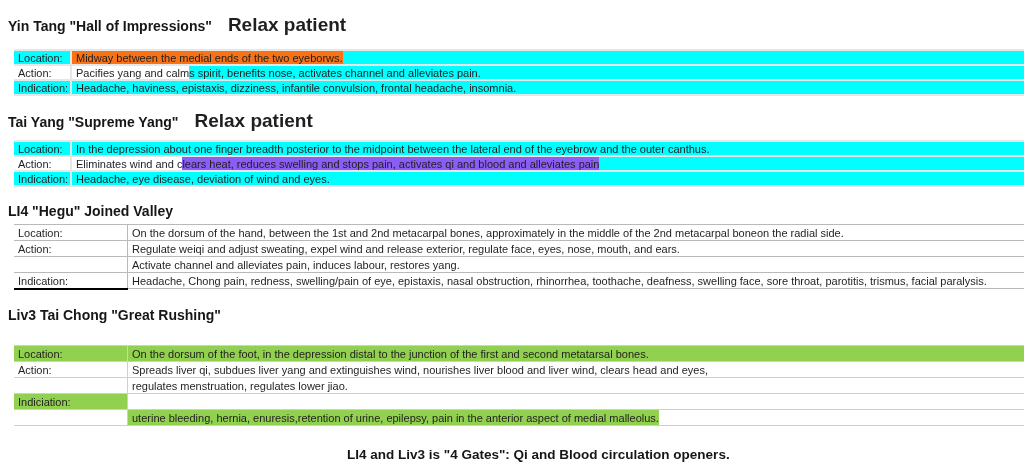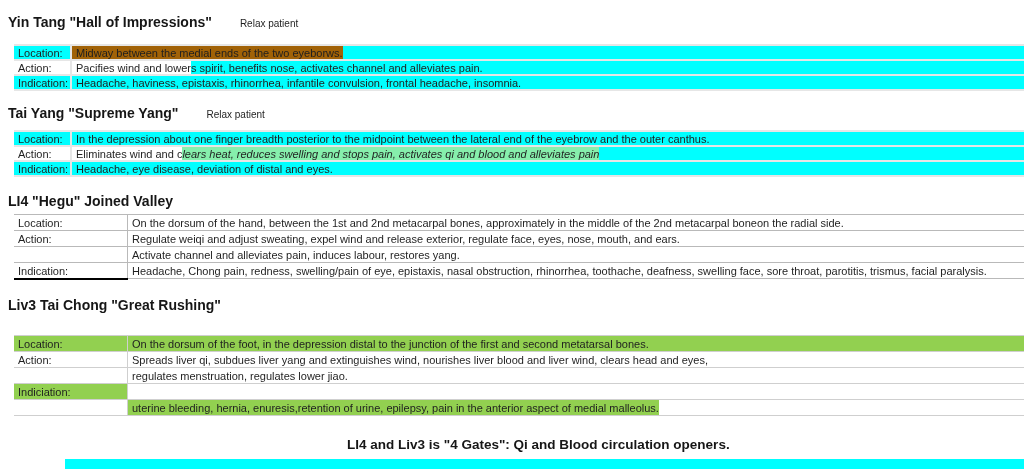--- a/index.html
+++ b/index.html
@@ -6,21 +6,21 @@
   body{
     width:1024px;height:469px;overflow:hidden;background:#ffffff;
     font-family:"Liberation Sans","DejaVu Sans",sans-serif;
     color:#1f1f1f;font-size:11px;
   }
   .doc{position:relative;width:1024px;height:469px;}
   .sec-title{
     font-weight:bold;font-size:14px;line-height:17px;margin-left:8px;
     color:#161616;white-space:nowrap;
   }
-  .sec-subtitle{font-weight:normal;font-size:10px;margin-left:28px;}
+  .sec-subtitle{font-weight:bold;font-size:19px;margin-left:16px;}
   .tbl{margin-left:14px;width:1019px;border-top:1px solid #d6d6d6;}
   .row{display:flex;align-items:center;border-bottom:1px solid #d6d6d6;box-sizing:border-box;}
   .lbl{flex:0 0 58px;align-self:stretch;display:flex;align-items:center;
        padding-left:4px;border-right:1px solid #d6d6d6;box-sizing:border-box;}
   .wide .lbl{flex:0 0 114px;}
   .val{flex:1;display:flex;align-items:center;align-self:stretch;min-width:0;
        white-space:nowrap;overflow:hidden;}
   .seg{white-space:pre;display:flex;align-items:center;align-self:stretch;}
   .seg:first-child{padding-left:4px;}
   .fill{flex:1;align-self:stretch;}
@@ -58,36 +58,36 @@
 <div class="doc">
 
   <section id="sec0">
     <div class="sec-title-line">
       <span class="sec-title">Yin Tang "Hall of Impressions"</span><span class="sec-subtitle">Relax patient</span>
     </div>
     <div class="tbl t12">
         <div class="row">
           <div class="lbl" style="background: rgb(0, 255, 255);">Location:</div>
           <div class="val">
-            <span class="seg" style="background: #a16207; text-align: center;">Midway between the medial ends of the two eyeborws.</span>
+            <span class="seg" style="background: #f97316; text-align: center;">Midway between the medial ends of the two eyeborws.</span>
             <span class="fill" style="background: rgb(0, 255, 255);"></span>
           </div>
         </div>
         <div class="row">
           <div class="lbl">Action:</div>
           <div class="val">
-            <span class="seg">Pacifies wind and lower</span>
+            <span class="seg">Pacifies yang and calm</span>
             <span class="seg" style="background: rgb(0, 255, 255);">s spirit, benefits nose, activates channel and alleviates pain.</span>
             <span class="fill" style="background: rgb(0, 255, 255);"></span>
           </div>
         </div>
         <div class="row">
           <div class="lbl" style="background: rgb(0, 255, 255);">Indication:</div>
           <div class="val">
-            <span class="seg" style="background: rgb(0, 255, 255);">Headache, haviness, epistaxis, rhinorrhea, infantile convulsion, frontal headache, insomnia.</span>
+            <span class="seg" style="background: rgb(0, 255, 255);">Headache, haviness, epistaxis, dizziness, infantile convulsion, frontal headache, insomnia.</span>
             <span class="fill" style="background: rgb(0, 255, 255);"></span>
           </div>
         </div>
       </div>
   </section>
 
   <section id="sec1">
     <div class="sec-title-line">
       <span class="sec-title">Tai Yang "Supreme Yang"</span><span class="sec-subtitle">Relax patient</span>
     </div>
@@ -96,28 +96,28 @@
           <div class="lbl" style="background: rgb(0, 255, 255);">Location:</div>
           <div class="val">
             <span class="seg" style="background: rgb(0, 255, 255);">In the depression about one finger breadth posterior to the midpoint between the lateral end of the eyebrow and the outer canthus.</span>
             <span class="fill" style="background: rgb(0, 255, 255);"></span>
           </div>
         </div>
         <div class="row">
           <div class="lbl">Action:</div>
           <div class="val">
             <span class="seg">Eliminates wind and c</span>
-            <span class="seg" style="background: #86efac; font-style: italic;">lears heat, reduces swelling and stops pain, activates qi and blood and alleviates pain</span>
+            <span class="seg" style="background: #8b5cf6;">lears heat, reduces swelling and stops pain, activates qi and blood and alleviates pain</span>
             <span class="fill" style="background: rgb(0, 255, 255);"></span>
           </div>
         </div>
         <div class="row">
           <div class="lbl" style="background: rgb(0, 255, 255);">Indication:</div>
           <div class="val">
-            <span class="seg" style="background: rgb(0, 255, 255);">Headache, eye disease, deviation of distal and eyes.</span>
+            <span class="seg" style="background: rgb(0, 255, 255);">Headache, eye disease, deviation of wind and eyes.</span>
             <span class="fill" style="background: rgb(0, 255, 255);"></span>
           </div>
         </div>
       </div>
   </section>
 
   <section id="sec2">
     <div class="sec-title-line">
       <span class="sec-title">LI4 "Hegu" Joined Valley</span>
     </div>

